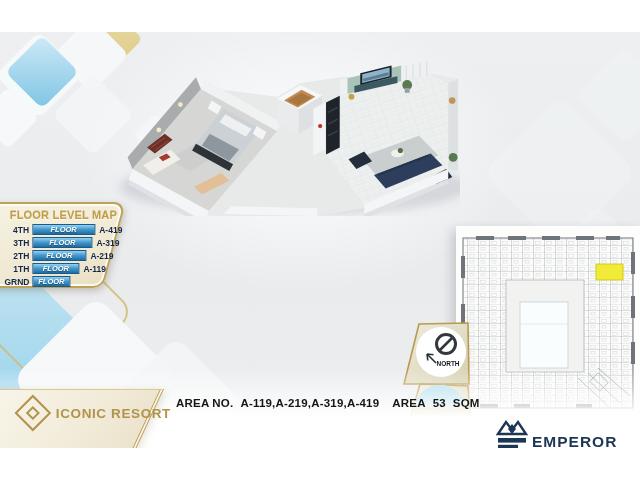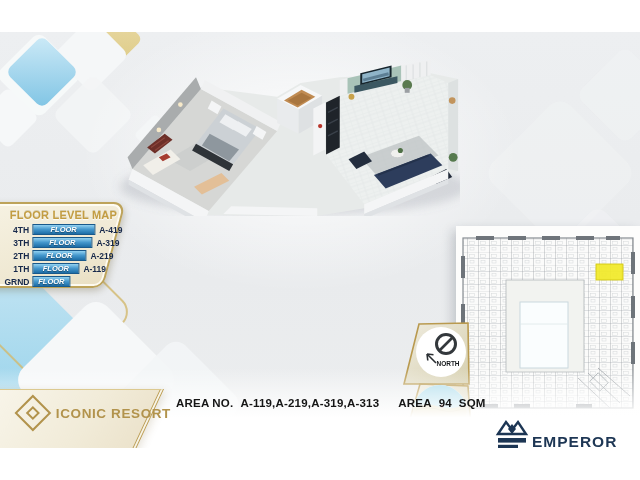--- a/index.html
+++ b/index.html
@@ -282,21 +282,21 @@
     <div class="iconic-plate">
       <div class="iconic-content">
         <span class="iconic-diamond">
             <i></i>
           </span>
         <span class="iconic-label">ICONIC RESORT</span>
       </div>
     </div>
 
     <div class="unit-info">
-      <span>AREA NO.</span><span>A-119,A-219,A-319,A-313</span><span style="margin-left:12px;">AREA</span><span>94</span><span>SQM</span>
+      <span>AREA NO.</span><span>A-119,A-219,A-319,A-419</span><span style="margin-left:6px;">AREA</span><span>53</span><span>SQM</span>
     </div>
 
     <svg class="emperor" width="140" height="42" viewBox="0 0 140 42">
       <g>
         <path d="M4,15 L12,3 L18,11 L24,3 L32,15 Z" fill="none" stroke="#1d3654" stroke-width="2.4"></path>
         <path d="M14,10 l4,-5 4,5 -4,5 Z" fill="#1d3654"></path>
         <rect x="4" y="19" width="28" height="4.6" fill="#1d3654"></rect>
         <rect x="4" y="25.8" width="20" height="4.6" fill="#1d3654"></rect>
         <rect x="4" y="32.6" width="28" height="4.6" fill="#1d3654"></rect>
       </g>

